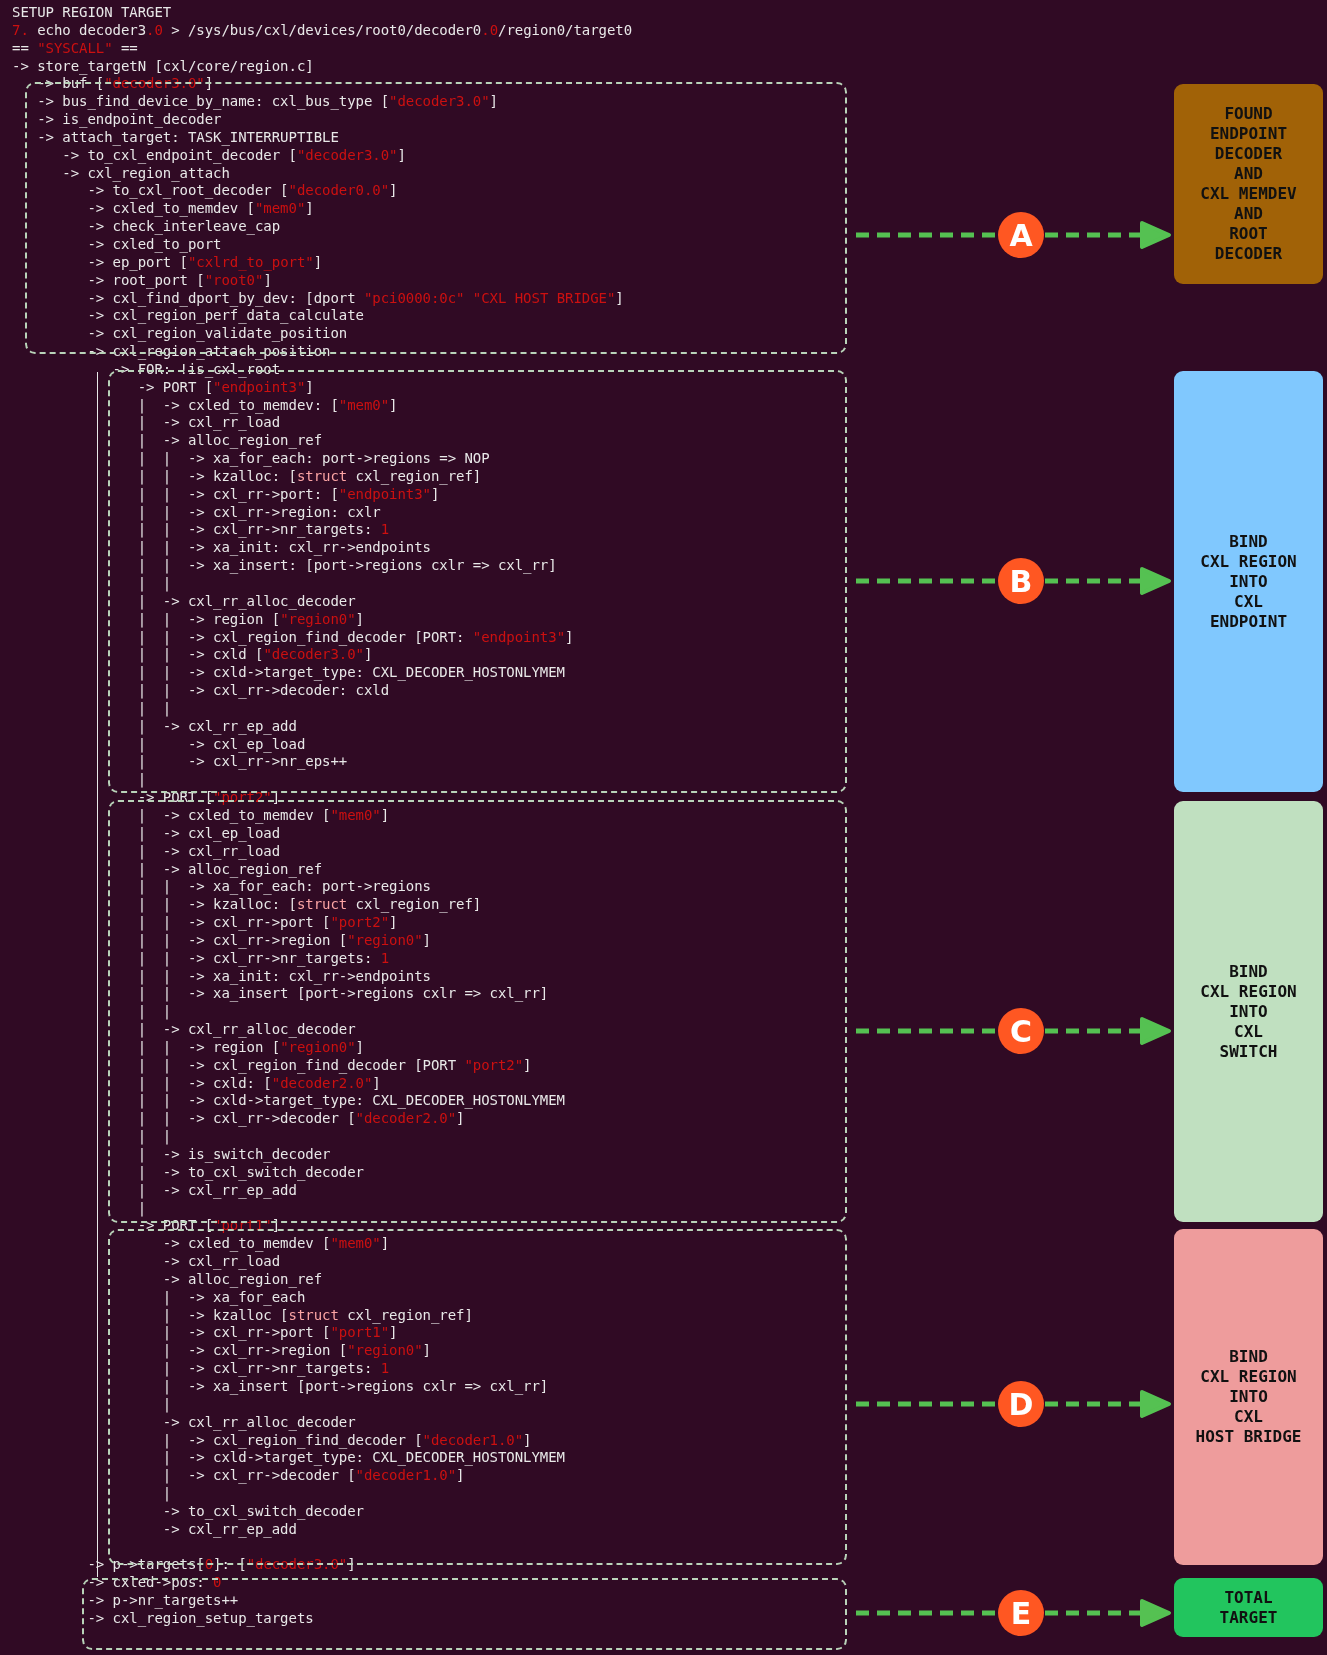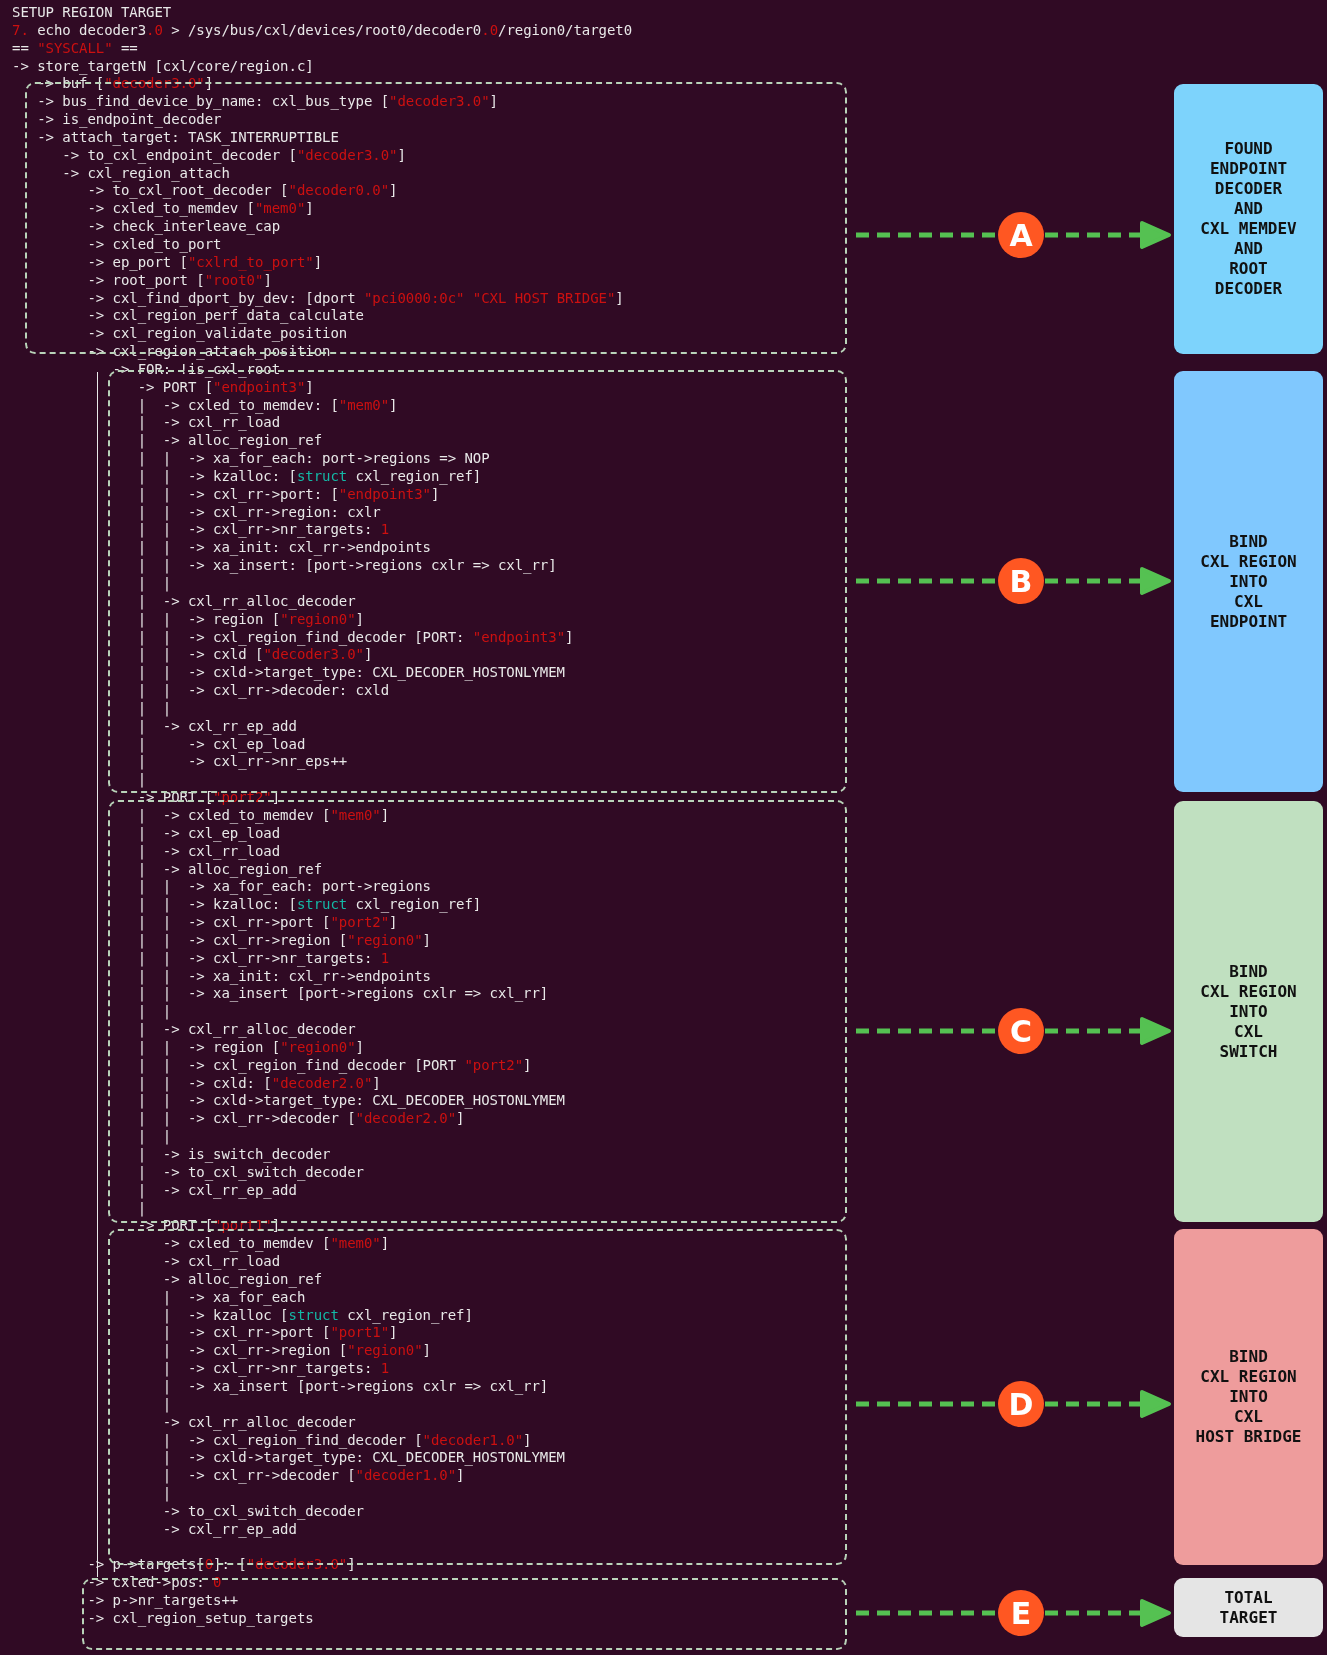--- a/index.html
+++ b/index.html
@@ -7,21 +7,21 @@
     width:1327px; height:1655px; background:#300a24; position:relative; overflow:hidden;
     font-family:"DejaVu Sans Mono", "Liberation Mono", monospace;
   }
   #code {
     position:absolute; left:12px; top:4px;
     font-size:14px; line-height:17.85px; color:#e8e8e8; white-space:pre;
     letter-spacing:-0.05px;
   }
   .line { height:17.85px; }
   .r { color:#cc1010; }
-  .g { color:#14b8a6; }
+  .g { color:#fca5a5; }
   .dbox {
     position:absolute; border:2.5px dashed #b9d3b9; border-radius:10px; box-sizing:border-box;
   }
   .vbar { position:absolute; width:0; border-left:1.5px solid #e8e8e8; }
   .panel {
     position:absolute; left:1174px; width:149px; border-radius:9px;
     display:flex; align-items:center; justify-content:center; text-align:center;
     font-family:"DejaVu Sans Mono", monospace; font-weight:bold; font-size:16px;
     line-height:20px; color:#111; white-space:pre;
   }
@@ -38,21 +38,21 @@
 <div id="code"><div class="line"><span>SETUP REGION TARGET</span></div><div class="line"><span class="r">7.</span><span> echo decoder3</span><span class="r">.0</span><span> &gt; /sys/bus/cxl/devices/root0/decoder0</span><span class="r">.0</span><span>/region0/target0</span></div><div class="line"><span>== </span><span class="r">"SYSCALL"</span><span> ==</span></div><div class="line"><span>-&gt; store_targetN [cxl/core/region.c]</span></div><div class="line"><span>   -&gt; buf [</span><span class="r">"decoder3.0"</span><span>]</span></div><div class="line"><span>   -&gt; bus_find_device_by_name: cxl_bus_type [</span><span class="r">"decoder3.0"</span><span>]</span></div><div class="line"><span>   -&gt; is_endpoint_decoder</span></div><div class="line"><span>   -&gt; attach_target: TASK_INTERRUPTIBLE</span></div><div class="line"><span>      -&gt; to_cxl_endpoint_decoder [</span><span class="r">"decoder3.0"</span><span>]</span></div><div class="line"><span>      -&gt; cxl_region_attach</span></div><div class="line"><span>         -&gt; to_cxl_root_decoder [</span><span class="r">"decoder0.0"</span><span>]</span></div><div class="line"><span>         -&gt; cxled_to_memdev [</span><span class="r">"mem0"</span><span>]</span></div><div class="line"><span>         -&gt; check_interleave_cap</span></div><div class="line"><span>         -&gt; cxled_to_port</span></div><div class="line"><span>         -&gt; ep_port [</span><span class="r">"cxlrd_to_port"</span><span>]</span></div><div class="line"><span>         -&gt; root_port [</span><span class="r">"root0"</span><span>]</span></div><div class="line"><span>         -&gt; cxl_find_dport_by_dev: [dport </span><span class="r">"pci0000:0c" "CXL HOST BRIDGE"</span><span>]</span></div><div class="line"><span>         -&gt; cxl_region_perf_data_calculate</span></div><div class="line"><span>         -&gt; cxl_region_validate_position</span></div><div class="line"><span>         -&gt; cxl_region_attach_position</span></div><div class="line"><span>            -&gt; FOR: !is_cxl_root</span></div><div class="line"><span>               -&gt; PORT [</span><span class="r">"endpoint3"</span><span>]</span></div><div class="line"><span>               |  -&gt; cxled_to_memdev: [</span><span class="r">"mem0"</span><span>]</span></div><div class="line"><span>               |  -&gt; cxl_rr_load</span></div><div class="line"><span>               |  -&gt; alloc_region_ref</span></div><div class="line"><span>               |  |  -&gt; xa_for_each: port-&gt;regions =&gt; NOP</span></div><div class="line"><span>               |  |  -&gt; kzalloc: [</span><span class="g">struct</span><span> cxl_region_ref]</span></div><div class="line"><span>               |  |  -&gt; cxl_rr-&gt;port: [</span><span class="r">"endpoint3"</span><span>]</span></div><div class="line"><span>               |  |  -&gt; cxl_rr-&gt;region: cxlr</span></div><div class="line"><span>               |  |  -&gt; cxl_rr-&gt;nr_targets: </span><span class="r">1</span></div><div class="line"><span>               |  |  -&gt; xa_init: cxl_rr-&gt;endpoints</span></div><div class="line"><span>               |  |  -&gt; xa_insert: [port-&gt;regions cxlr =&gt; cxl_rr]</span></div><div class="line"><span>               |  |</span></div><div class="line"><span>               |  -&gt; cxl_rr_alloc_decoder</span></div><div class="line"><span>               |  |  -&gt; region [</span><span class="r">"region0"</span><span>]</span></div><div class="line"><span>               |  |  -&gt; cxl_region_find_decoder [PORT: </span><span class="r">"endpoint3"</span><span>]</span></div><div class="line"><span>               |  |  -&gt; cxld [</span><span class="r">"decoder3.0"</span><span>]</span></div><div class="line"><span>               |  |  -&gt; cxld-&gt;target_type: CXL_DECODER_HOSTONLYMEM</span></div><div class="line"><span>               |  |  -&gt; cxl_rr-&gt;decoder: cxld</span></div><div class="line"><span>               |  |</span></div><div class="line"><span>               |  -&gt; cxl_rr_ep_add</span></div><div class="line"><span>               |     -&gt; cxl_ep_load</span></div><div class="line"><span>               |     -&gt; cxl_rr-&gt;nr_eps++</span></div><div class="line"><span>               |</span></div><div class="line"><span>               -&gt; PORT [</span><span class="r">"port2"</span><span>]</span></div><div class="line"><span>               |  -&gt; cxled_to_memdev [</span><span class="r">"mem0"</span><span>]</span></div><div class="line"><span>               |  -&gt; cxl_ep_load</span></div><div class="line"><span>               |  -&gt; cxl_rr_load</span></div><div class="line"><span>               |  -&gt; alloc_region_ref</span></div><div class="line"><span>               |  |  -&gt; xa_for_each: port-&gt;regions</span></div><div class="line"><span>               |  |  -&gt; kzalloc: [</span><span class="g">struct</span><span> cxl_region_ref]</span></div><div class="line"><span>               |  |  -&gt; cxl_rr-&gt;port [</span><span class="r">"port2"</span><span>]</span></div><div class="line"><span>               |  |  -&gt; cxl_rr-&gt;region [</span><span class="r">"region0"</span><span>]</span></div><div class="line"><span>               |  |  -&gt; cxl_rr-&gt;nr_targets: </span><span class="r">1</span></div><div class="line"><span>               |  |  -&gt; xa_init: cxl_rr-&gt;endpoints</span></div><div class="line"><span>               |  |  -&gt; xa_insert [port-&gt;regions cxlr =&gt; cxl_rr]</span></div><div class="line"><span>               |  |</span></div><div class="line"><span>               |  -&gt; cxl_rr_alloc_decoder</span></div><div class="line"><span>               |  |  -&gt; region [</span><span class="r">"region0"</span><span>]</span></div><div class="line"><span>               |  |  -&gt; cxl_region_find_decoder [PORT </span><span class="r">"port2"</span><span>]</span></div><div class="line"><span>               |  |  -&gt; cxld: [</span><span class="r">"decoder2.0"</span><span>]</span></div><div class="line"><span>               |  |  -&gt; cxld-&gt;target_type: CXL_DECODER_HOSTONLYMEM</span></div><div class="line"><span>               |  |  -&gt; cxl_rr-&gt;decoder [</span><span class="r">"decoder2.0"</span><span>]</span></div><div class="line"><span>               |  |</span></div><div class="line"><span>               |  -&gt; is_switch_decoder</span></div><div class="line"><span>               |  -&gt; to_cxl_switch_decoder</span></div><div class="line"><span>               |  -&gt; cxl_rr_ep_add</span></div><div class="line"><span>               |</span></div><div class="line"><span>               -&gt; PORT [</span><span class="r">"port1"</span><span>]</span></div><div class="line"><span>                  -&gt; cxled_to_memdev [</span><span class="r">"mem0"</span><span>]</span></div><div class="line"><span>                  -&gt; cxl_rr_load</span></div><div class="line"><span>                  -&gt; alloc_region_ref</span></div><div class="line"><span>                  |  -&gt; xa_for_each</span></div><div class="line"><span>                  |  -&gt; kzalloc [</span><span class="g">struct</span><span> cxl_region_ref]</span></div><div class="line"><span>                  |  -&gt; cxl_rr-&gt;port [</span><span class="r">"port1"</span><span>]</span></div><div class="line"><span>                  |  -&gt; cxl_rr-&gt;region [</span><span class="r">"region0"</span><span>]</span></div><div class="line"><span>                  |  -&gt; cxl_rr-&gt;nr_targets: </span><span class="r">1</span></div><div class="line"><span>                  |  -&gt; xa_insert [port-&gt;regions cxlr =&gt; cxl_rr]</span></div><div class="line"><span>                  |</span></div><div class="line"><span>                  -&gt; cxl_rr_alloc_decoder</span></div><div class="line"><span>                  |  -&gt; cxl_region_find_decoder [</span><span class="r">"decoder1.0"</span><span>]</span></div><div class="line"><span>                  |  -&gt; cxld-&gt;target_type: CXL_DECODER_HOSTONLYMEM</span></div><div class="line"><span>                  |  -&gt; cxl_rr-&gt;decoder [</span><span class="r">"decoder1.0"</span><span>]</span></div><div class="line"><span>                  |</span></div><div class="line"><span>                  -&gt; to_cxl_switch_decoder</span></div><div class="line"><span>                  -&gt; cxl_rr_ep_add</span></div><div class="line"><span></span></div><div class="line"><span>         -&gt; p-&gt;targets[</span><span class="r">0</span><span>]: [</span><span class="r">"decoder3.0"</span><span>]</span></div><div class="line"><span>         -&gt; cxled-&gt;pos: </span><span class="r">0</span></div><div class="line"><span>         -&gt; p-&gt;nr_targets++</span></div><div class="line"><span>         -&gt; cxl_region_setup_targets</span></div></div>
 
 <div class="dbox" style="left:25px; top:82px; width:822px; height:272px;"></div>
 <div class="dbox" style="left:108px; top:370px; width:739px; height:423px;"></div>
 <div class="dbox" style="left:108px; top:800px; width:739px; height:423px;"></div>
 <div class="dbox" style="left:108px; top:1229px; width:739px; height:336px;"></div>
 <div class="dbox" style="left:82px; top:1578px; width:765px; height:72px;"></div>
 
 <div class="vbar" style="left:97px; top:372px; height:1205px;"></div>
 
-<div class="panel" style="top: 84px; height: 270px; background: #7dd3fc;">FOUND
+<div class="panel" style="top: 84px; height: 200px; background: #a16207;">FOUND
 ENDPOINT
 DECODER
 AND
 CXL MEMDEV
 AND
 ROOT
 DECODER</div>
 <div class="panel" style="top: 371px; height: 421px; background: rgb(128, 200, 254);">BIND
 CXL REGION
 INTO
@@ -61,21 +61,21 @@
 <div class="panel" style="top: 801px; height: 421px; background: rgb(192, 224, 192);">BIND
 CXL REGION
 INTO
 CXL
 SWITCH</div>
 <div class="panel" style="top: 1229px; height: 336px; background: rgb(238, 156, 156);">BIND
 CXL REGION
 INTO
 CXL
 HOST BRIDGE</div>
-<div class="panel" style="top: 1578px; height: 59px; background: #e5e5e5;">TOTAL
+<div class="panel" style="top: 1578px; height: 59px; background: #22c55e;">TOTAL
 TARGET</div>
 
 <div>
   <svg class="arrow" style="top:213px;" viewBox="0 0 318 44">
       <line x1="0" y1="22" x2="292" y2="22" stroke="#55c152" stroke-width="5" stroke-dasharray="13,8"></line>
       <path d="M286 10 L313 22 L286 34 Z" fill="#55c152" stroke="#55c152" stroke-width="4" stroke-linejoin="round"></path>
     </svg>
   <div class="badge" style="left:998px; top:212px;">A</div>
 </div>
 <div>

